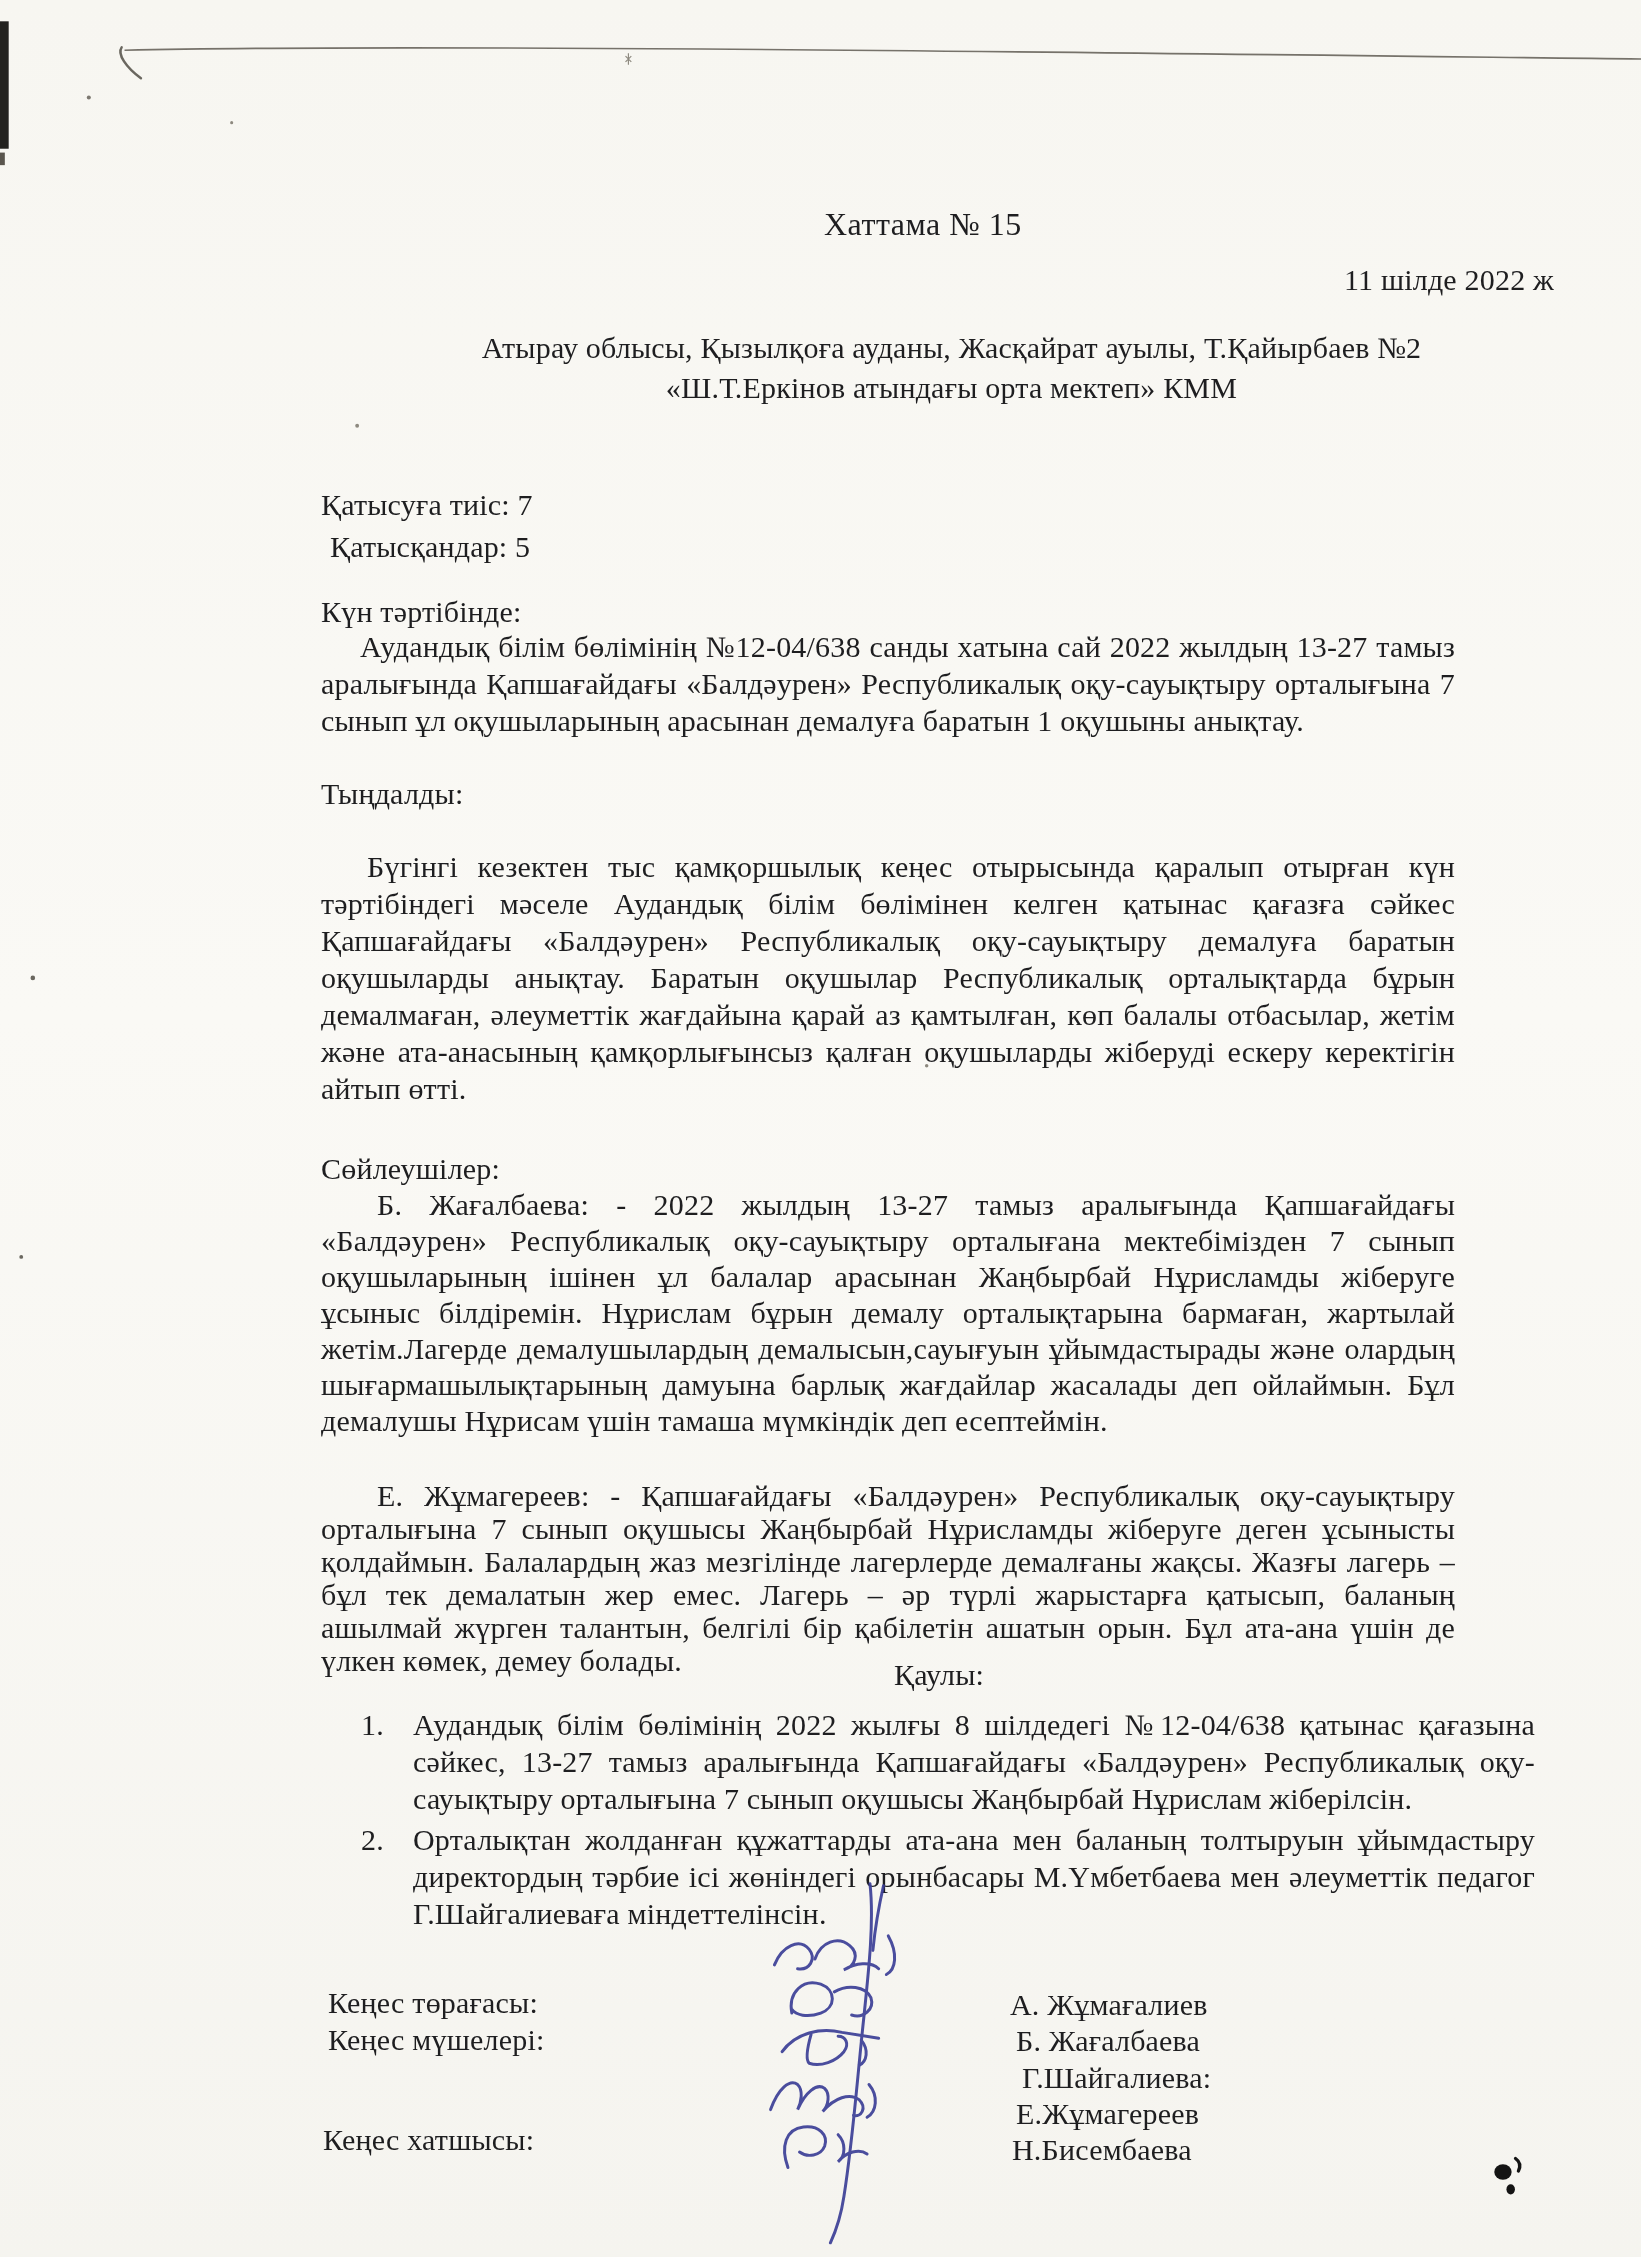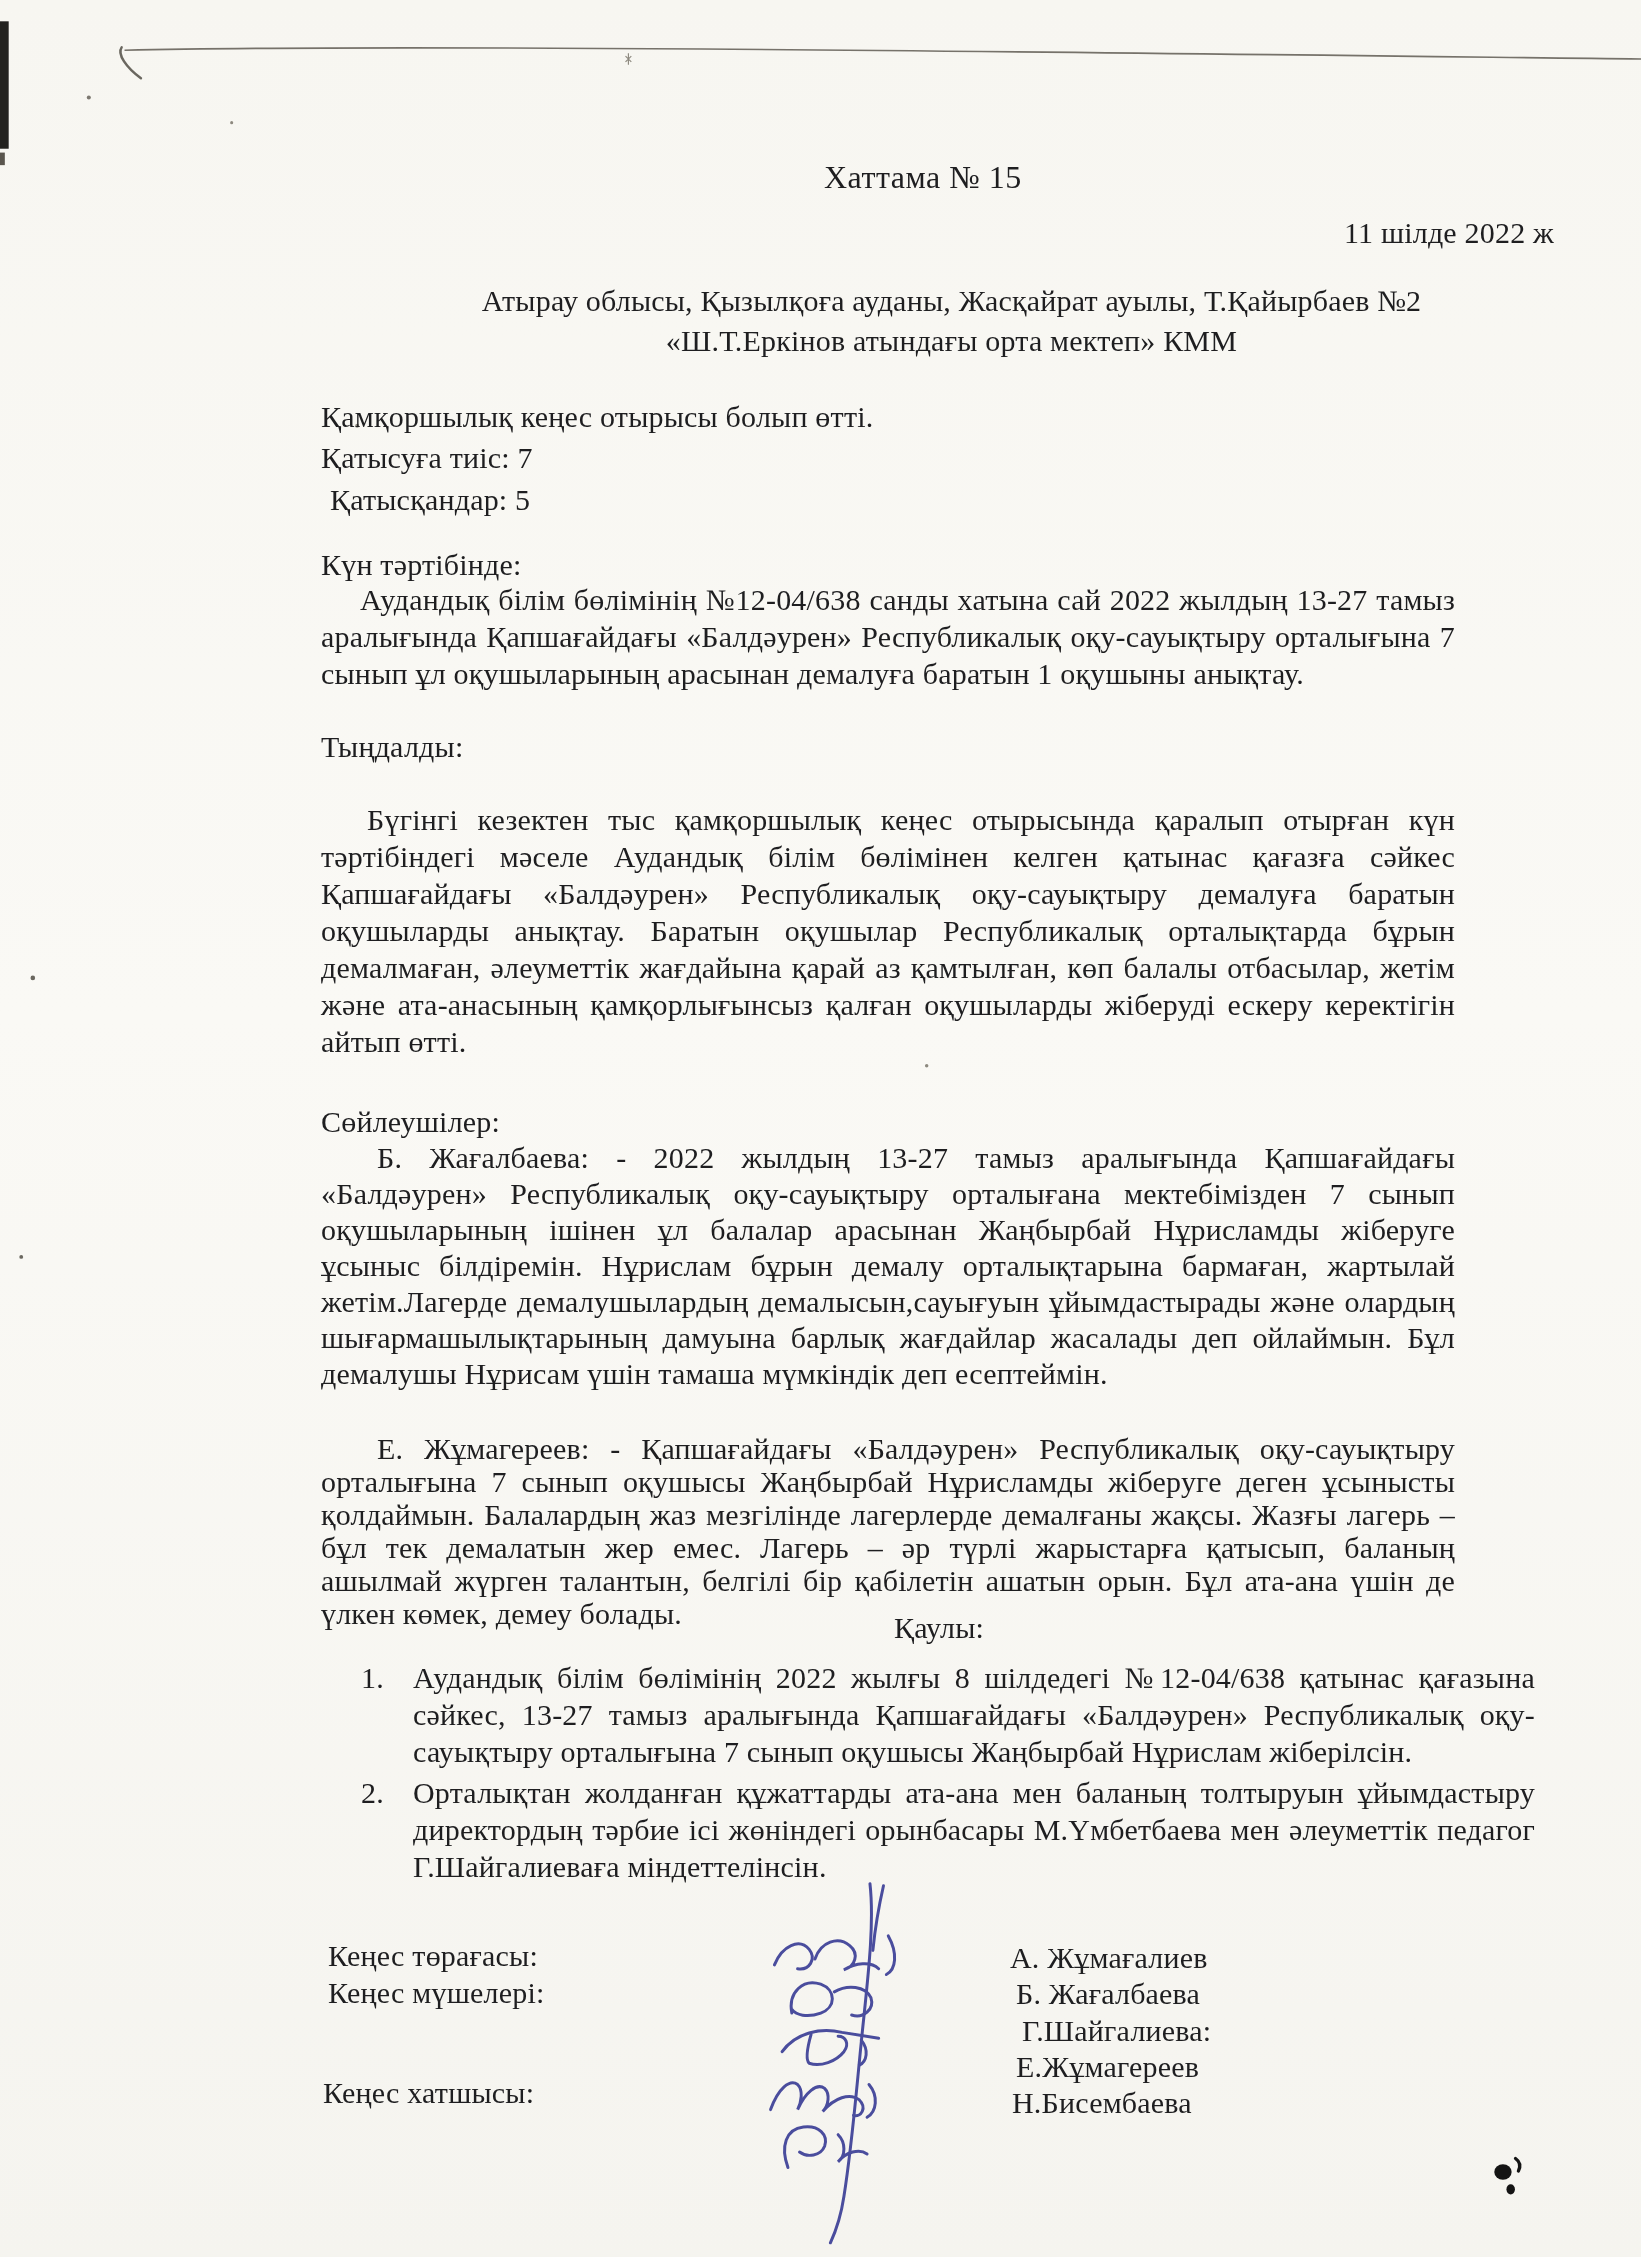--- a/index.html
+++ b/index.html
@@ -6,21 +6,21 @@
   .page{
     position:relative;
     width:1641px;height:2257px;
     margin:0 auto;
     background:linear-gradient(180deg,#f7f6f1 0%,#faf9f5 45%,#f5f4ef 100%);
     font-family:"Liberation Serif", serif;
     color:#1e1e20;
     overflow:hidden;
   }
   .abs{position:absolute;}
-  .t{font-size:30px;line-height:37px;letter-spacing:0.2px;}
+  .t{font-size:30px;line-height:37px;letter-spacing:0.2px;margin-top:47px;}
   .title{font-size:32px;letter-spacing:0.5px;}
   .just{text-align:justify;text-justify:inter-word;}
   .center{text-align:center;}
   .right{text-align:right;}
   .para{width:1134px;left:321px;}
   .indent40{text-indent:39px;}
   .indent48{text-indent:46px;}
   .indent58{text-indent:56px;}
   .li-num{position:absolute;left:361px;width:44px;}
   .li-text{position:absolute;left:413px;width:1122px;}
@@ -47,21 +47,20 @@
     <ellipse cx="1557" cy="2250" rx="9" ry="8" fill="#141414"></ellipse>
     <path d="M1570,2236 q7,5 3,13" stroke="#141414" stroke-width="3.4" fill="none" stroke-linecap="round"></path>
     <ellipse cx="1565" cy="2268" rx="4.4" ry="5.2" fill="#141414"></ellipse>
   </svg>
 
   <div class="abs t title" style="left:824px;top:159px;">Хаттама № 15</div>
   <div class="abs t right" style="left:1255px;top:214px;width:299px;">11 шілде   2022 ж</div>
   <div class="abs t center" style="left:319px;top:282px;width:1265px;">Атырау облысы, Қызылқоға ауданы, Жасқайрат ауылы, Т.Қайырбаев №2</div>
   <div class="abs t center" style="left:319px;top:322px;width:1265px;text-align:center;">«Ш.Т.Еркінов атындағы орта мектеп» КММ</div>
 
-  <div class="abs t" style="left:321px;top:398px;">Қамқоршылық кеңес отырысы болып өтті.</div>
   <div class="abs t" style="left:321px;top:439px;">Қатысуға тиіс: 7</div>
   <div class="abs t" style="left:330px;top:481px;">Қатысқандар: 5</div>
 
   <div class="abs t" style="left:321px;top:546px;">Күн тәртібінде:</div>
   <div class="abs t just para indent40" style="top:581px;">Аудандық білім бөлімінің №12-04/638 санды хатына сай 2022 жылдың 13-27 тамыз аралығында Қапшағайдағы «Балдәурен» Республикалық оқу-сауықтыру орталығына 7 сынып ұл оқушыларының арасынан демалуға баратын 1 оқушыны анықтау.</div>
 
   <div class="abs t" style="left:321px;top:728px;">Тыңдалды:</div>
   <div class="abs t just para indent48" style="top:801px;">Бүгінгі кезектен тыс қамқоршылық кеңес отырысында қаралып отырған күн тәртібіндегі мәселе Аудандық білім бөлімінен келген қатынас қағазға сәйкес Қапшағайдағы «Балдәурен» Республикалық оқу-сауықтыру демалуға баратын оқушыларды анықтау. Баратын оқушылар Республикалық орталықтарда бұрын демалмаған, әлеуметтік жағдайына қарай аз қамтылған, көп балалы отбасылар, жетім және ата-анасының қамқорлығынсыз қалған оқушыларды жіберуді ескеру керектігін айтып өтті.</div>
 
   <div class="abs t" style="left:321px;top:1103px;">Сөйлеушілер:</div>

